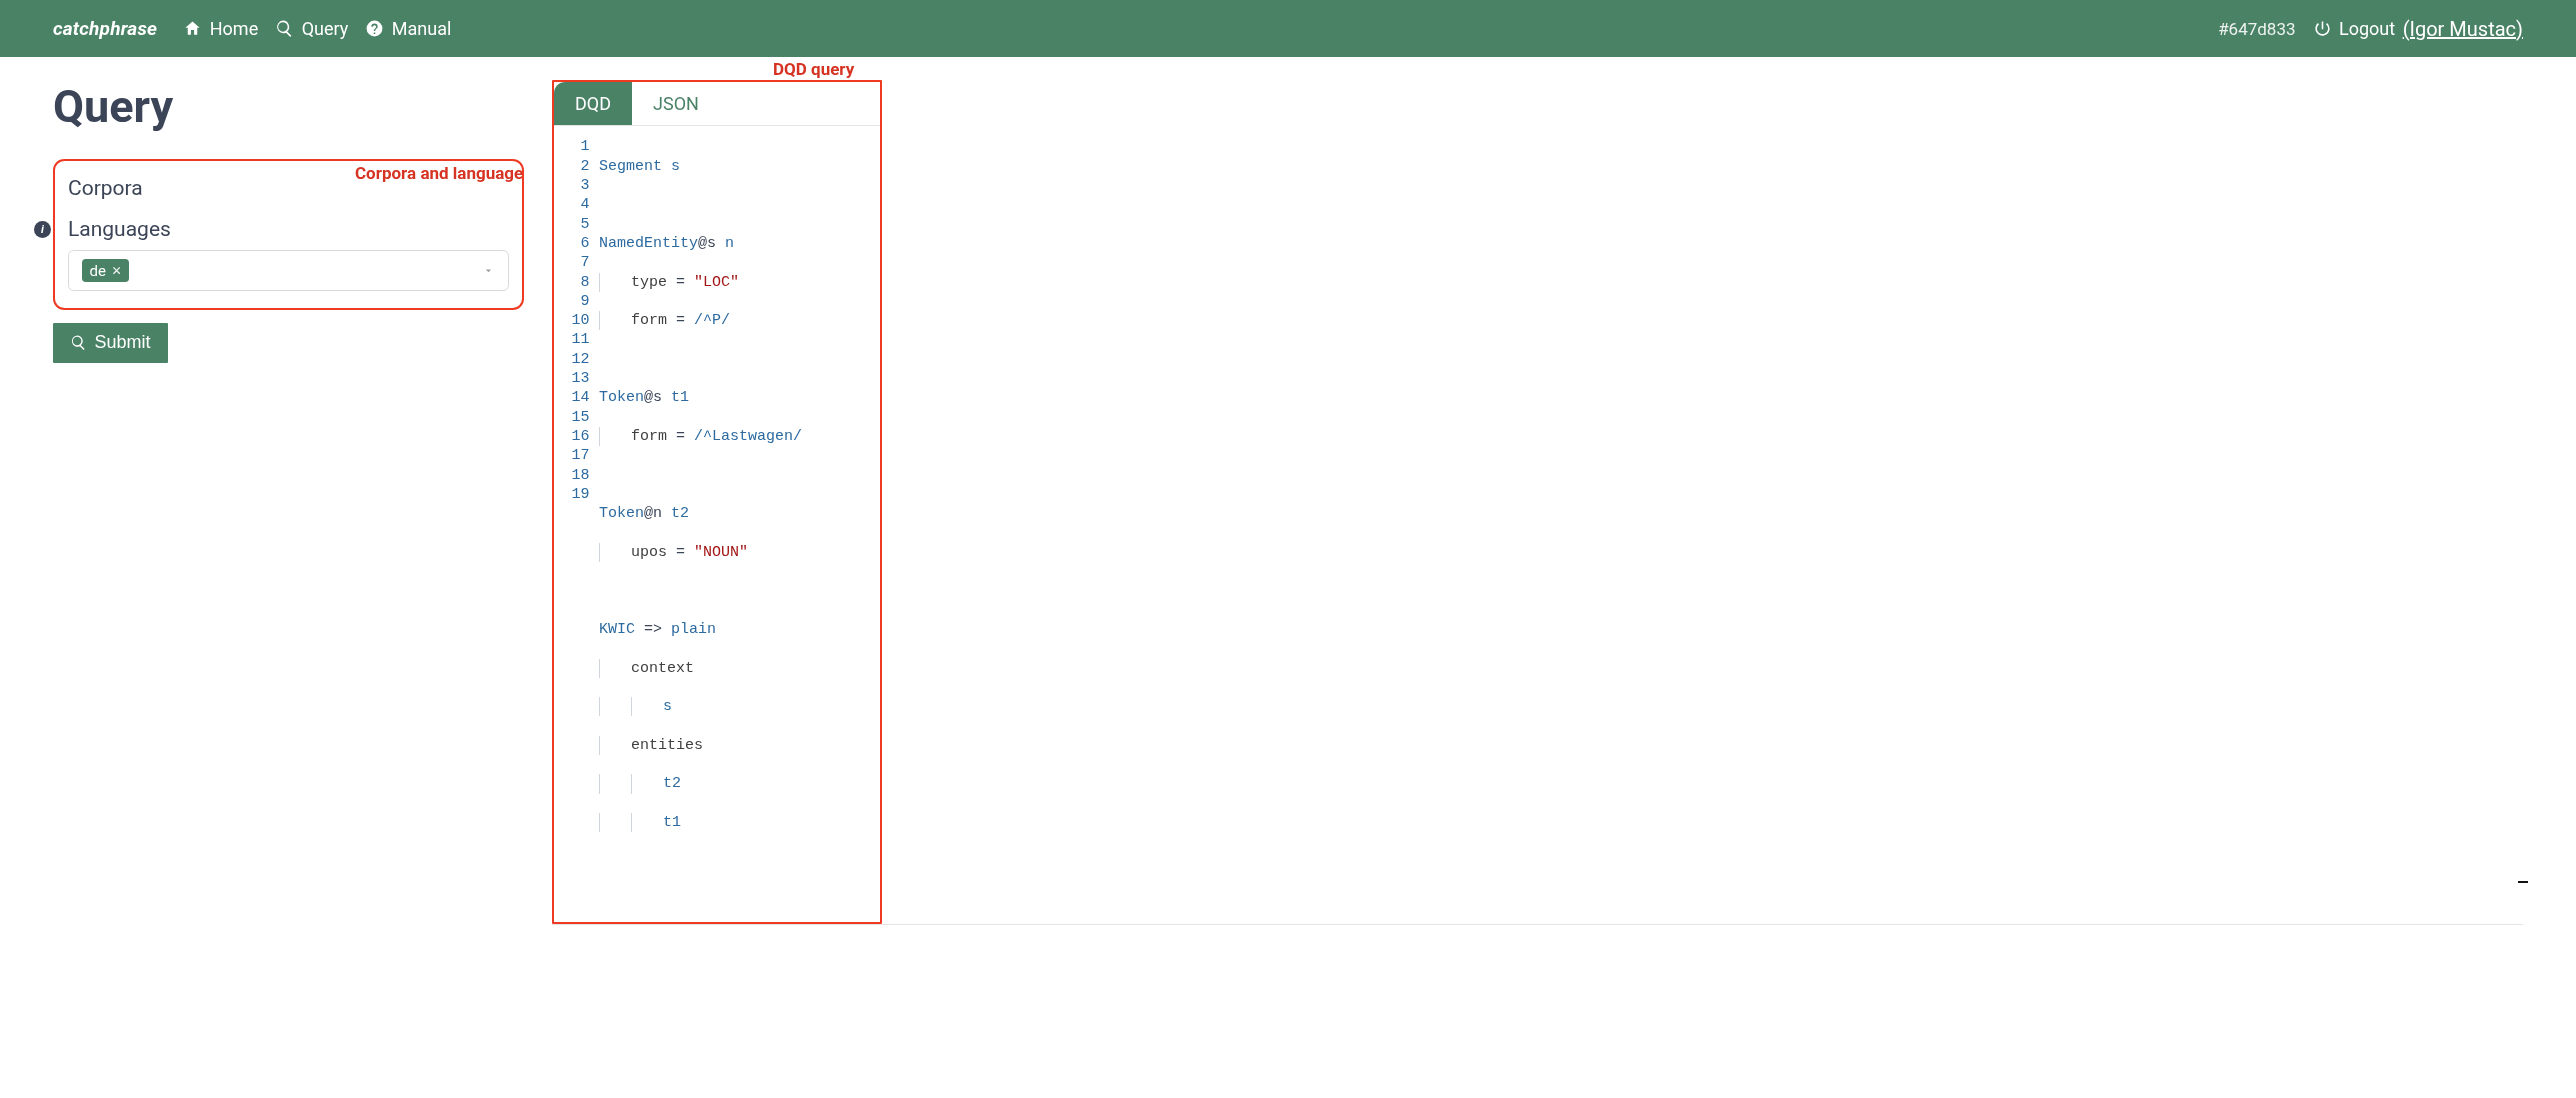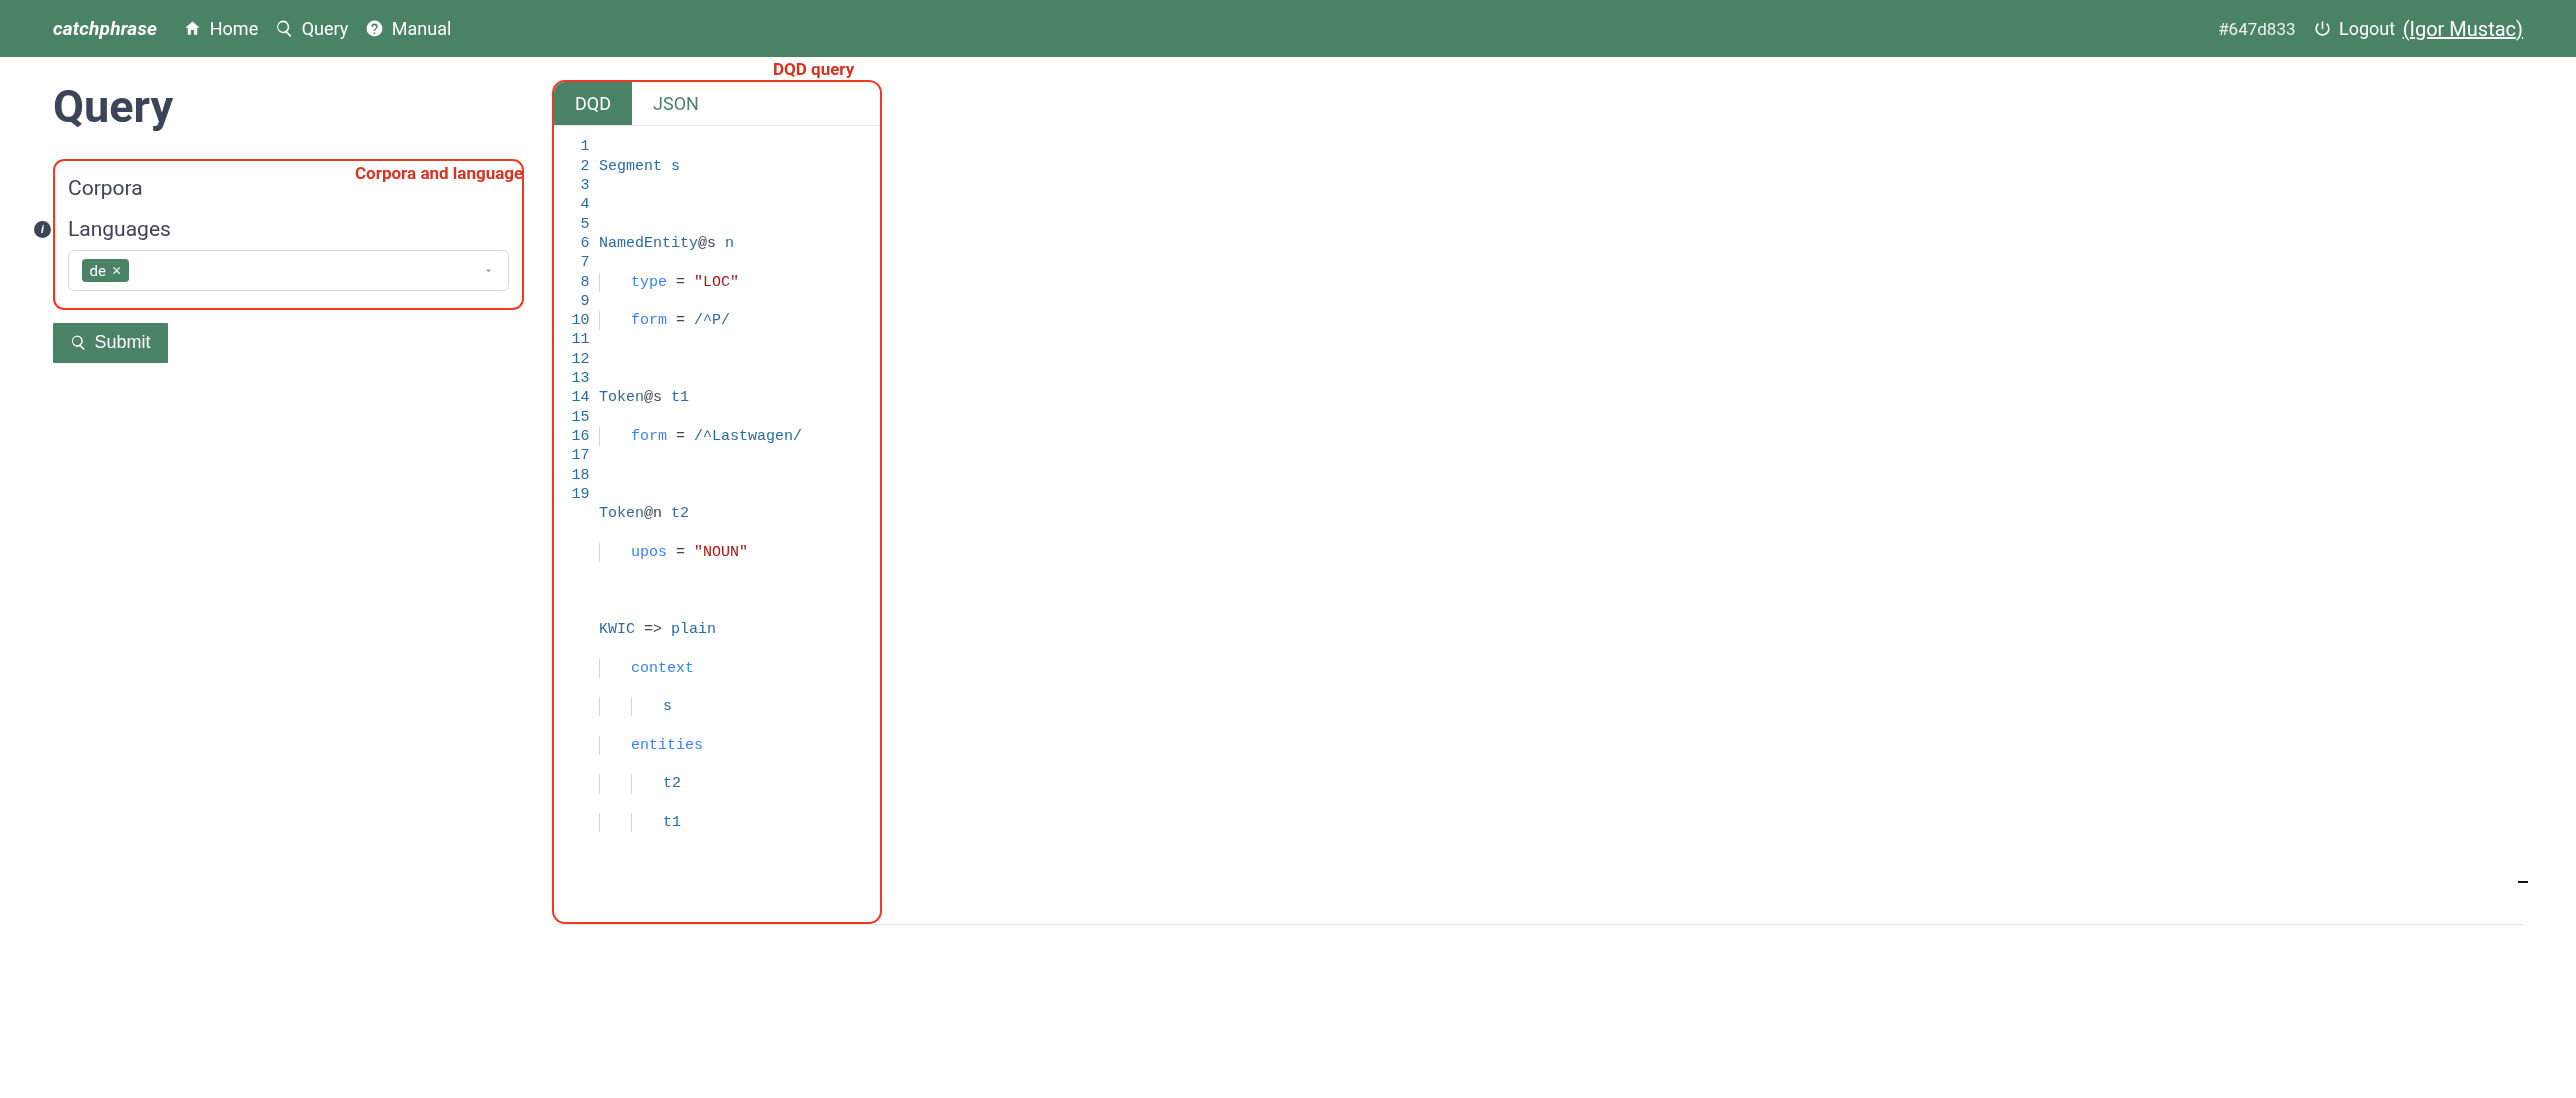--- a/index.html
+++ b/index.html
@@ -63,41 +63,41 @@
       border-radius: 1px; padding: 9.4px 17px; font-size: 18px; cursor: pointer;
       display: inline-flex; align-items: center; gap: 7.5px;
     }
     .submit-btn .icon svg { width: 17px; height: 17px; }
 
     
     .right-col { flex: 1; position: relative; }
     .annot.right { top: -21px; left: 221px; }
 
     .editor-outer { border-bottom: 0.9px solid #e5e5e5; }
-    .editor-box { border: 2.8px solid #ee3a23; border-radius: 13px; width: 330px; padding-bottom: 13px; background: #fff;}
+    .editor-box { border: 2.8px solid #ee3a23; border-radius: 1px; width: 330px; padding-bottom: 13px; background: #fff;}
 
     .tabs { display: flex; border-bottom: 0.9px solid #e5e5e5; border-top-left-radius: 11.3px; overflow: hidden;}
     .tab { padding: 11.3px 21px; font-size: 18px; cursor: pointer; color: #4a8266; }
     .tab.active { background: #4a8266; color: #fff; }
 
     .code-area { display: flex; padding-top: 11.3px; font-family: "SFMono-Regular", Consolas, "Liberation Mono", Menlo, monospace; font-size: 15px; line-height: 19.3px;}
     .gutter { width: 45px; text-align: right; color: #2c6aa0; padding-right: 9.4px; user-select: none;}
     .gutter div { height: 19.3px; }
     .code { position: relative; white-space: pre; color: #333; }
     .code .line { height: 19.3px; position: relative;}
     .indent-guide::before {
       content: ""; position: absolute; left: 0; top: 0; bottom: 0;
       border-left: 0.9px solid #d0d6db;
     }
     .indent-guide2::after {
       content: ""; position: absolute; left: 32px; top: 0; bottom: 0;
       border-left: 0.9px solid #d0d6db;
     }
     .kw   { color: #2c6aa0; }   
-    .attr { color: #3b82f6; }   
+    .attr { color: #404040; }   
     .str  { color: #a31515; }   
     .op   { color: #3b4557; }
     .re   { color: #2c6aa0; }   
 
     .scroll-mark { position: absolute; right: -4.7px; bottom: 42px; width: 9.4px; height: 1.9px; background: #111; }
   </style>
 </head>
 <body>
 
 <div class="navbar">

